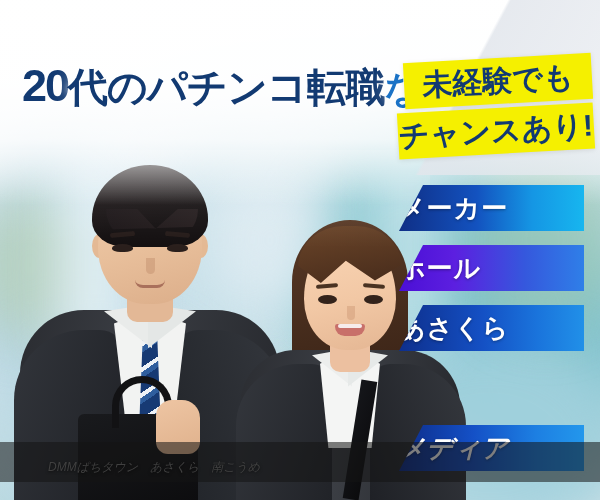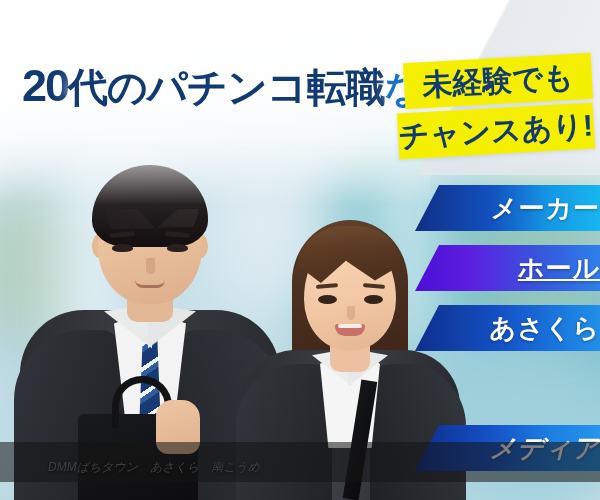--- a/index.html
+++ b/index.html
@@ -309,29 +309,29 @@
     left:404px; top:58px; width:188px; height:46px;
     font-size:30px; transform:rotate(-3.2deg);
   }
   #badge2 {
     left:398px; top:108px; width:196px; height:46px;
     font-size:30px; transform:rotate(-3.2deg);
   }
 
   
   .tag {
-    position:absolute; right:0; width:185px; height:46px;
-    display:flex; align-items:center; justify-content:flex-end;
+    position:absolute; right:16px; width:185px; height:46px;
+    display:flex; align-items:center; justify-content:flex-start;
     color:#ffffff; font-size:26px; font-weight:700;
     letter-spacing:1px; white-space:nowrap;
     clip-path:polygon(24px 0, 100% 0, 100% 100%, 0 100%);
     text-shadow:0 1px 3px rgba(0,0,0,.35);
   }
   #tag1 { top:185px; background:linear-gradient(90deg,#0f2f86 0%,#1352bf 42%,#1596e4 72%,#17b6ef 100%); }
-  #tag2 { top:245px; background:linear-gradient(90deg,#4b0fd6 0%,#5c1fe0 30%,#3558dd 68%,#2f7fe8 100%);text-decoration:underline; }
+  #tag2 { top:245px; background:linear-gradient(90deg,#4b0fd6 0%,#5c1fe0 30%,#3558dd 68%,#2f7fe8 100%); }
   #tag3 { top:305px; background:linear-gradient(90deg,#0e2f8c 0%,#1450c4 45%,#1a74dc 75%,#2190e8 100%); }
   #tag4 { top:365px; background:linear-gradient(90deg,#5e10d8 0%,#7a24ee 32%,#4a5fe4 72%,#3a86ea 100%); }
   #tag5 { top:425px; background:linear-gradient(90deg,#0d2c88 0%,#1450c6 40%,#1d7fe2 74%,#2397ec 100%);font-style:italic; }
 
   
   .caption-bar {
     position:absolute; left:0; bottom:18px; width:600px; height:40px;
     background:rgba(20,20,20,.55);
   }
   .caption-text {

